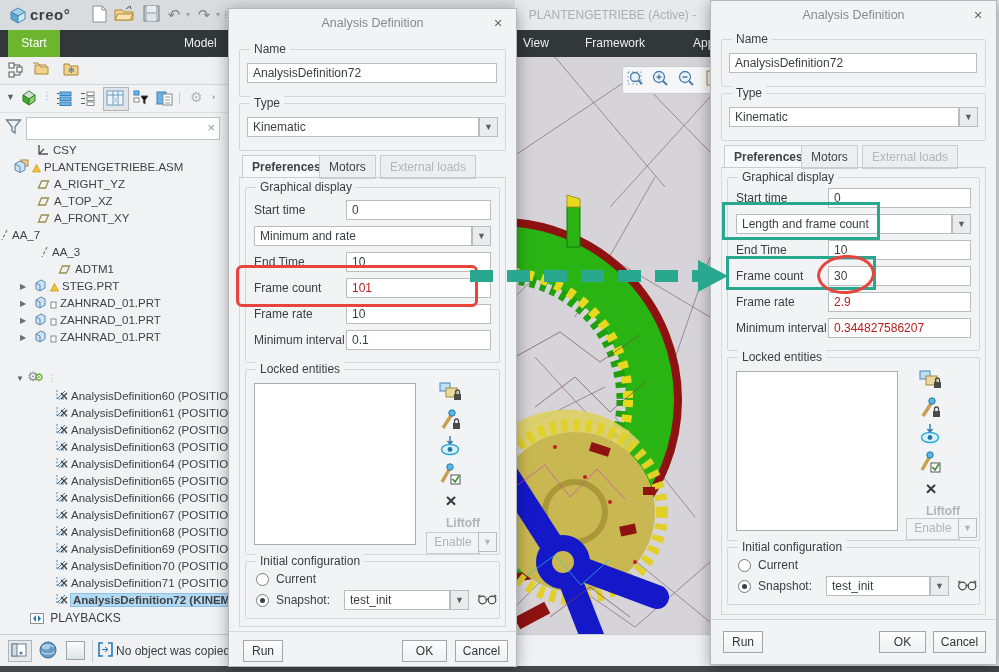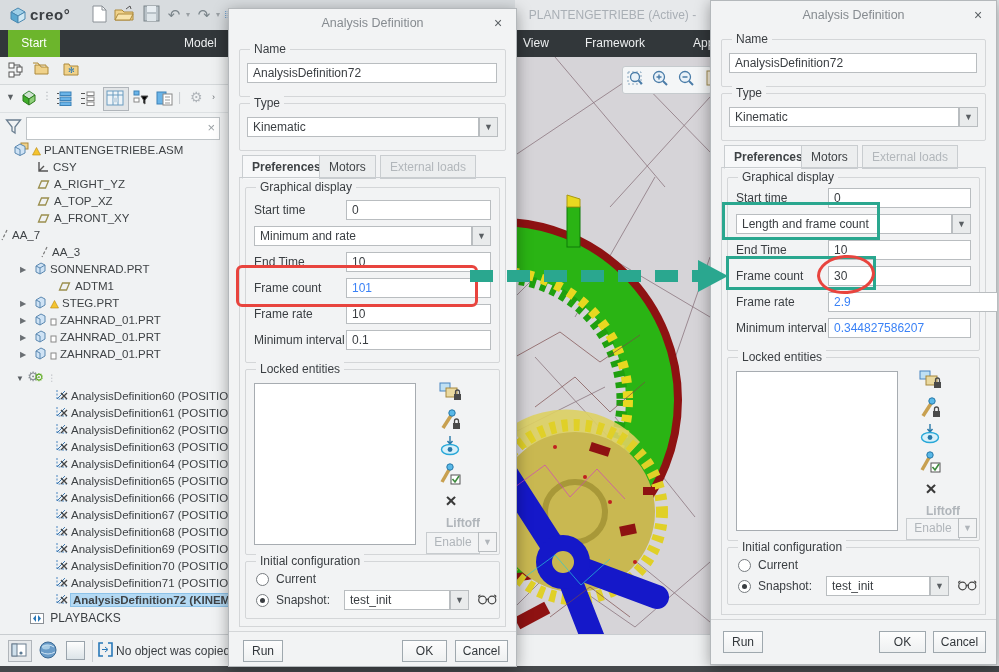--- a/index.html
+++ b/index.html
@@ -34,21 +34,21 @@
   .gfx-area{left:515px;top:57px;width:195px;height:577px;background:#d6d4d8;overflow:hidden}
   .gtool{left:622px;top:66px;width:88px;height:26px;background:#f4f6f7;border:1px solid #c6cbce;border-radius:3px;overflow:hidden}
   
   .dlg{background:#f2f3f4;border:1px solid #b4b8bb;box-shadow:0 3px 14px rgba(0,0,0,.35)}
   .dlg-title{position:absolute;left:0;top:0;width:100%;height:28px;text-align:center;line-height:28px;color:#86online8b90;color:#868b90;font-size:12.5px}
   .dlg-x{position:absolute;top:6px;width:16px;height:16px;text-align:center;line-height:16px;color:#5a5f63;font-size:14px}
   .grp{position:absolute;border:1px solid #d4d6d8;border-radius:2px}
   .leg{position:absolute;top:-8px;left:10px;background:#f2f3f4;padding:0 4px;line-height:14px}
   .tb{position:absolute;background:#fff;border:1px solid #b9bdc0;height:20px;box-sizing:border-box;
       font-family:"Liberation Sans",sans-serif;font-size:12px;color:#3a3e42;padding:0 5px;line-height:18px;white-space:nowrap;overflow:hidden}
-  .tb.dis{color:#3b82f6}
+  .tb.dis{color:#b91c1c}
   .darr{position:absolute;width:19px;height:20px;box-sizing:border-box;background:#e9ebec;border:1px solid #b9bdc0;
         text-align:center;line-height:18px;color:#5a5f63;font-size:9px}
   .dtab{position:absolute;height:22px;line-height:22px;padding:0 9px;border:1px solid #c9cdd0;background:#eceeef;color:#3f4346}
   .dtab.on{background:#f7f8f9;border-bottom:1px solid #f7f8f9;font-weight:bold}
   .dtab.off{color:#b2b7bb}
   .panel{position:absolute;border:1px solid #d4d6d8;border-top:1px solid #c9cdd0}
   .rlbl{position:absolute;line-height:20px}
   .gray{color:#b0b5ba}
   .btn{position:absolute;height:22px;box-sizing:border-box;border:1px solid #9fa8ae;background:linear-gradient(#fdfdfd,#eef0f1);
        text-align:center;line-height:20px;color:#33383c;font-size:12px}
@@ -185,52 +185,47 @@
     <svg width="17" height="17">
         <path d="M1.5 2 H15.5 L10 9 V15 L7 13 V9 Z" fill="none" stroke="#6a7e90" stroke-width="1.3"></path>
       </svg>
   </div>
   <div class="abs filter-box">
     <span></span>
     <span class="filter-x">×</span>
   </div>
 
   <div class="abs tree">
+    <div class="trow" style="padding-left:36px"><span class="tic"><svg width="14" height="12">
+            <path d="M3 1 L3 10 L12 10 M3 10 L8 5" fill="none" stroke="#555" stroke-width="1.4"></path>
+          </svg></span><span>CSY</span></div>
     <div class="trow" style="padding-left:14px">
       <span class="tic"><svg width="15" height="14">
             <rect x="7" y="1" width="7" height="6" fill="#f0d28a" stroke="#ad8a3c"></rect>
             <path d="M1 5 L6 2 L11 4.5 V11 L6 13.5 L1 11 Z" fill="#cfe3f5" stroke="#5b88b0"></path>
             <path d="M1 5 L6 7.5 V13.5" fill="none" stroke="#5b88b0"></path>
           </svg></span><span class="tic"><svg width="9" height="9">
             <path d="M4.5 0.5 L8.5 8 H0.5 Z" fill="#f4c430" stroke="#b8860b" stroke-width=".6"></path>
           </svg></span><span>PLANTENGETRIEBE.ASM</span>
     </div>
-    <div class="trow" style="padding-left:36px"><span class="tic"><svg width="14" height="12">
-            <path d="M3 1 L3 10 L12 10 M3 10 L8 5" fill="none" stroke="#555" stroke-width="1.4"></path>
-          </svg></span><span>CSY</span></div>
     <div class="trow" style="padding-left:36px"><span class="tic"><svg width="15" height="11">
             <path d="M2.5 9 L5.5 2 H12.5 L9.5 9 Z" fill="none" stroke="#9a8f4e" stroke-width="1.3"></path>
           </svg></span><span>A_RIGHT_YZ</span></div>
     <div class="trow" style="padding-left:36px"><span class="tic"><svg width="15" height="11">
             <path d="M2.5 9 L5.5 2 H12.5 L9.5 9 Z" fill="none" stroke="#9a8f4e" stroke-width="1.3"></path>
           </svg></span><span>A_TOP_XZ</span></div>
     <div class="trow" style="padding-left:36px"><span class="tic"><svg width="15" height="11">
             <path d="M2.5 9 L5.5 2 H12.5 L9.5 9 Z" fill="none" stroke="#9a8f4e" stroke-width="1.3"></path>
           </svg></span><span>A_FRONT_XY</span></div>
     <div class="trow" style=""><span class="tic"><svg width="9" height="12">
             <path d="M7 1 L2 11" stroke="#777" stroke-width="1.2" stroke-dasharray="3 2"></path>
           </svg></span><span>AA_7</span></div>
     <div class="trow" style="padding-left:40px"><span class="tic"><svg width="9" height="12">
             <path d="M7 1 L2 11" stroke="#777" stroke-width="1.2" stroke-dasharray="3 2"></path>
           </svg></span><span>AA_3</span></div>
-    <div class="trow" style="padding-left:20px"><span class="arr">▶</span><span class="tic" style="margin-left:5px"><svg width="13" height="13">
-            <path d="M2 4 L7 1 L11 3 V9 L6 12 L2 10 Z" fill="#cfe3f5" stroke="#5b88b0"></path>
-            <path d="M2 4 L6 6 V12" fill="none" stroke="#5b88b0"></path>
-            <path d="M6 6 L11 3" fill="none" stroke="#5b88b0"></path>
-          </svg></span><span>SONNENRAD.PRT</span></div>
     <div class="trow" style="padding-left:57px"><span class="tic"><svg width="15" height="11">
             <path d="M2.5 9 L5.5 2 H12.5 L9.5 9 Z" fill="none" stroke="#9a8f4e" stroke-width="1.3"></path>
           </svg></span><span>ADTM1</span></div>
     <div class="trow" style="padding-left:20px"><span class="arr">▶</span><span class="tic" style="margin-left:5px"><svg width="13" height="13">
             <path d="M2 4 L7 1 L11 3 V9 L6 12 L2 10 Z" fill="#cfe3f5" stroke="#5b88b0"></path>
             <path d="M2 4 L6 6 V12" fill="none" stroke="#5b88b0"></path>
           </svg></span><span class="tic"><svg width="9" height="9">
             <path d="M4.5 0.5 L8.5 8 H0.5 Z" fill="#f4c430" stroke="#b8860b" stroke-width=".6"></path>
           </svg></span><span>STEG.PRT</span></div>
     <div class="trow" style="padding-left:20px"><span class="arr">▶</span><span class="tic" style="margin-left:5px"><svg width="13" height="13">
@@ -557,21 +552,21 @@
       <span class="leg">Graphical display</span>
       <span class="rlbl" style="left:8px;top:10px">Start time</span>
       <input class="tb" style="left: 100px; top: 10px; width: 143px;" readonly="" value="0">
       <div class="tb" style="left:8px;top:36px;width:216px">Length and frame count</div>
       <div class="darr" style="left:224px;top:36px">▼</div>
       <span class="rlbl" style="left:8px;top:62px">End Time</span>
       <input class="tb" style="left: 100px; top: 62px; width: 143px;" readonly="" value="10">
       <span class="rlbl" style="left:8px;top:88px">Frame count</span>
       <input class="tb" style="left: 100px; top: 88px; width: 143px;" readonly="" value="30">
       <span class="rlbl" style="left:8px;top:114px">Frame rate</span>
-      <input class="tb dis" style="left: 100px; top: 114px; width: 170px;" readonly="" value="2.9">
+      <input class="tb dis" style="left: 100px; top: 114px; width: 143px;" readonly="" value="2.9">
       <span class="rlbl" style="left:8px;top:140px">Minimum interval</span>
       <input class="tb dis" style="left: 100px; top: 140px; width: 143px;" readonly="" value="0.344827586207">
     </div>
 
     <div class="grp" style="left:16px;top:356px;width:251px;height:182px">
       <span class="leg">Locked entities</span>
       <div style="position:absolute;left:8px;top:13px;width:160px;height:158px;background:#fff;border:1px solid #a7acb1"></div>
       <div class="ent-ic" style="left:190px;top:10px"><svg width="26" height="24">
             <rect x="2" y="3" width="10" height="8" fill="#bfe0f4" stroke="#4a86c0"></rect>
             <rect x="8" y="8" width="11" height="9" fill="#ead9a0" stroke="#a6873c"></rect>

